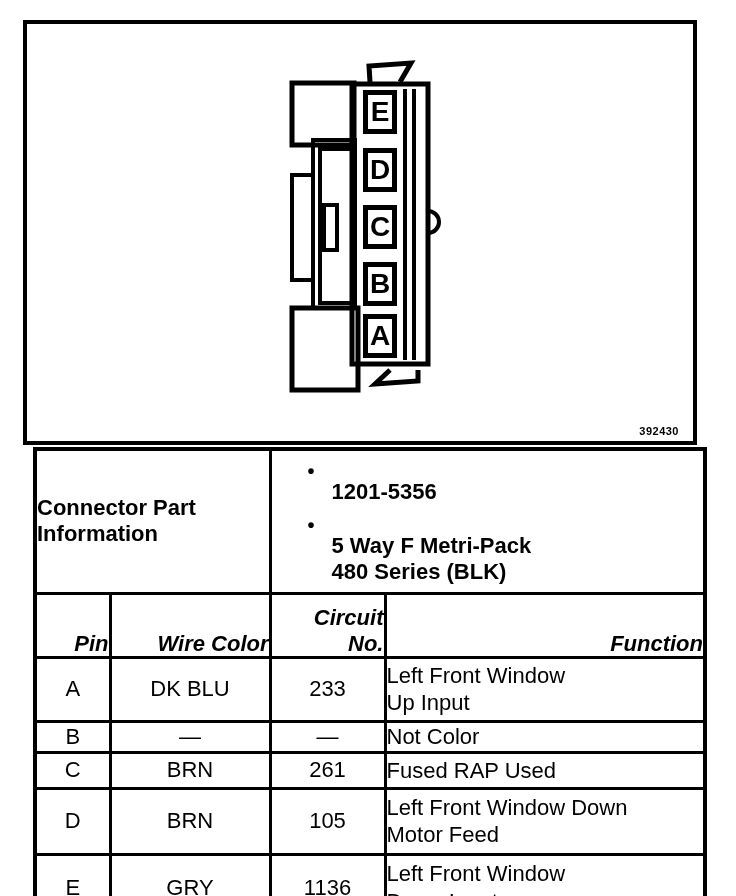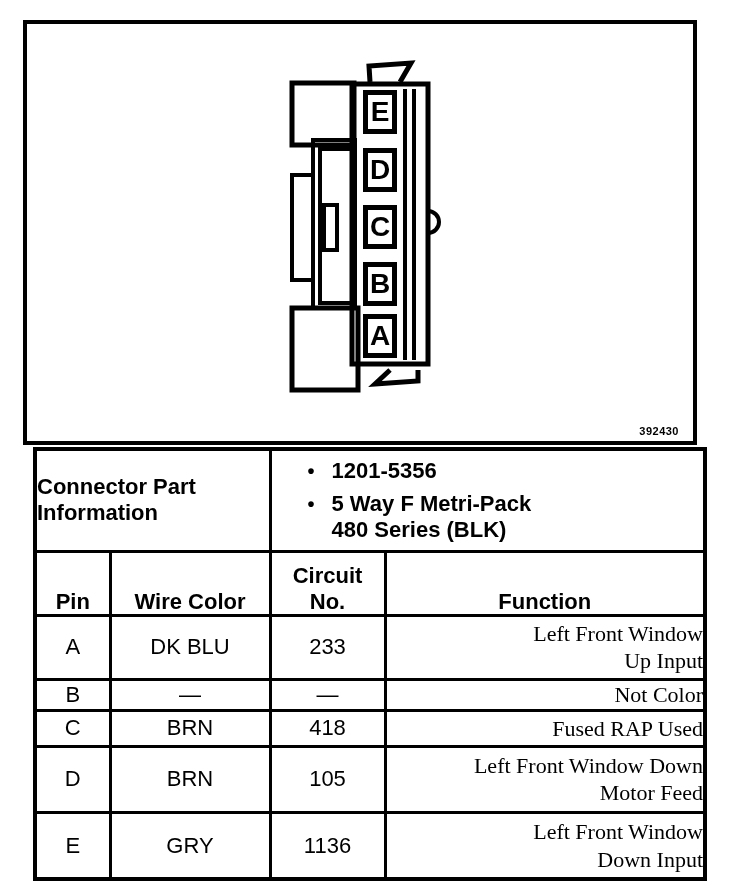--- a/index.html
+++ b/index.html
@@ -97,37 +97,37 @@
     align-items: flex-start;
     margin: 7px 0 7px 36px;
     line-height: 1.18;
   }
   .bullet-dot {
     width: 24px;
     flex: 0 0 24px;
     font-size: 20px;
     line-height: 1.3;
   }
-  .bullet-text { white-space: pre-line; }
+  .bullet-text { white-space: pre-line; margin-top: 21px; }
 
   .head-cell {
     font-weight: 700;
-    text-align: center;
+    text-align: right;
     vertical-align: bottom;
     padding-bottom: 7px;
     white-space: pre-line;
     line-height: 1.15;
+    font-style: italic;
   }
   .func-cell {
-    text-align: right;
+    text-align: left;
     vertical-align: middle;
     padding-left: 12px;
     white-space: pre-line;
     line-height: 1.25;
-    font-family: Liberation Serif, serif;
   }
 </style>
 </head>
 <body>
 
 <div class="page">
 
   <div class="figure-box">
     <svg width="666" height="417" viewBox="0 0 666 417" fill="none" stroke="#000">
 
@@ -201,21 +201,21 @@
     <tr class="r-b">
       <td class="cell-center">B</td>
       <td class="cell-center">—</td>
       <td class="cell-center">—</td>
       <td class="func-cell">Not Color</td>
     </tr>
 
     <tr class="r-c">
       <td class="cell-center">C</td>
       <td class="cell-center">BRN</td>
-      <td class="cell-center">418</td>
+      <td class="cell-center">261</td>
       <td class="func-cell">Fused RAP Used</td>
     </tr>
 
     <tr class="r-d">
       <td class="cell-center">D</td>
       <td class="cell-center">BRN</td>
       <td class="cell-center">105</td>
       <td class="func-cell">Left Front Window Down
 Motor Feed</td>
     </tr>

